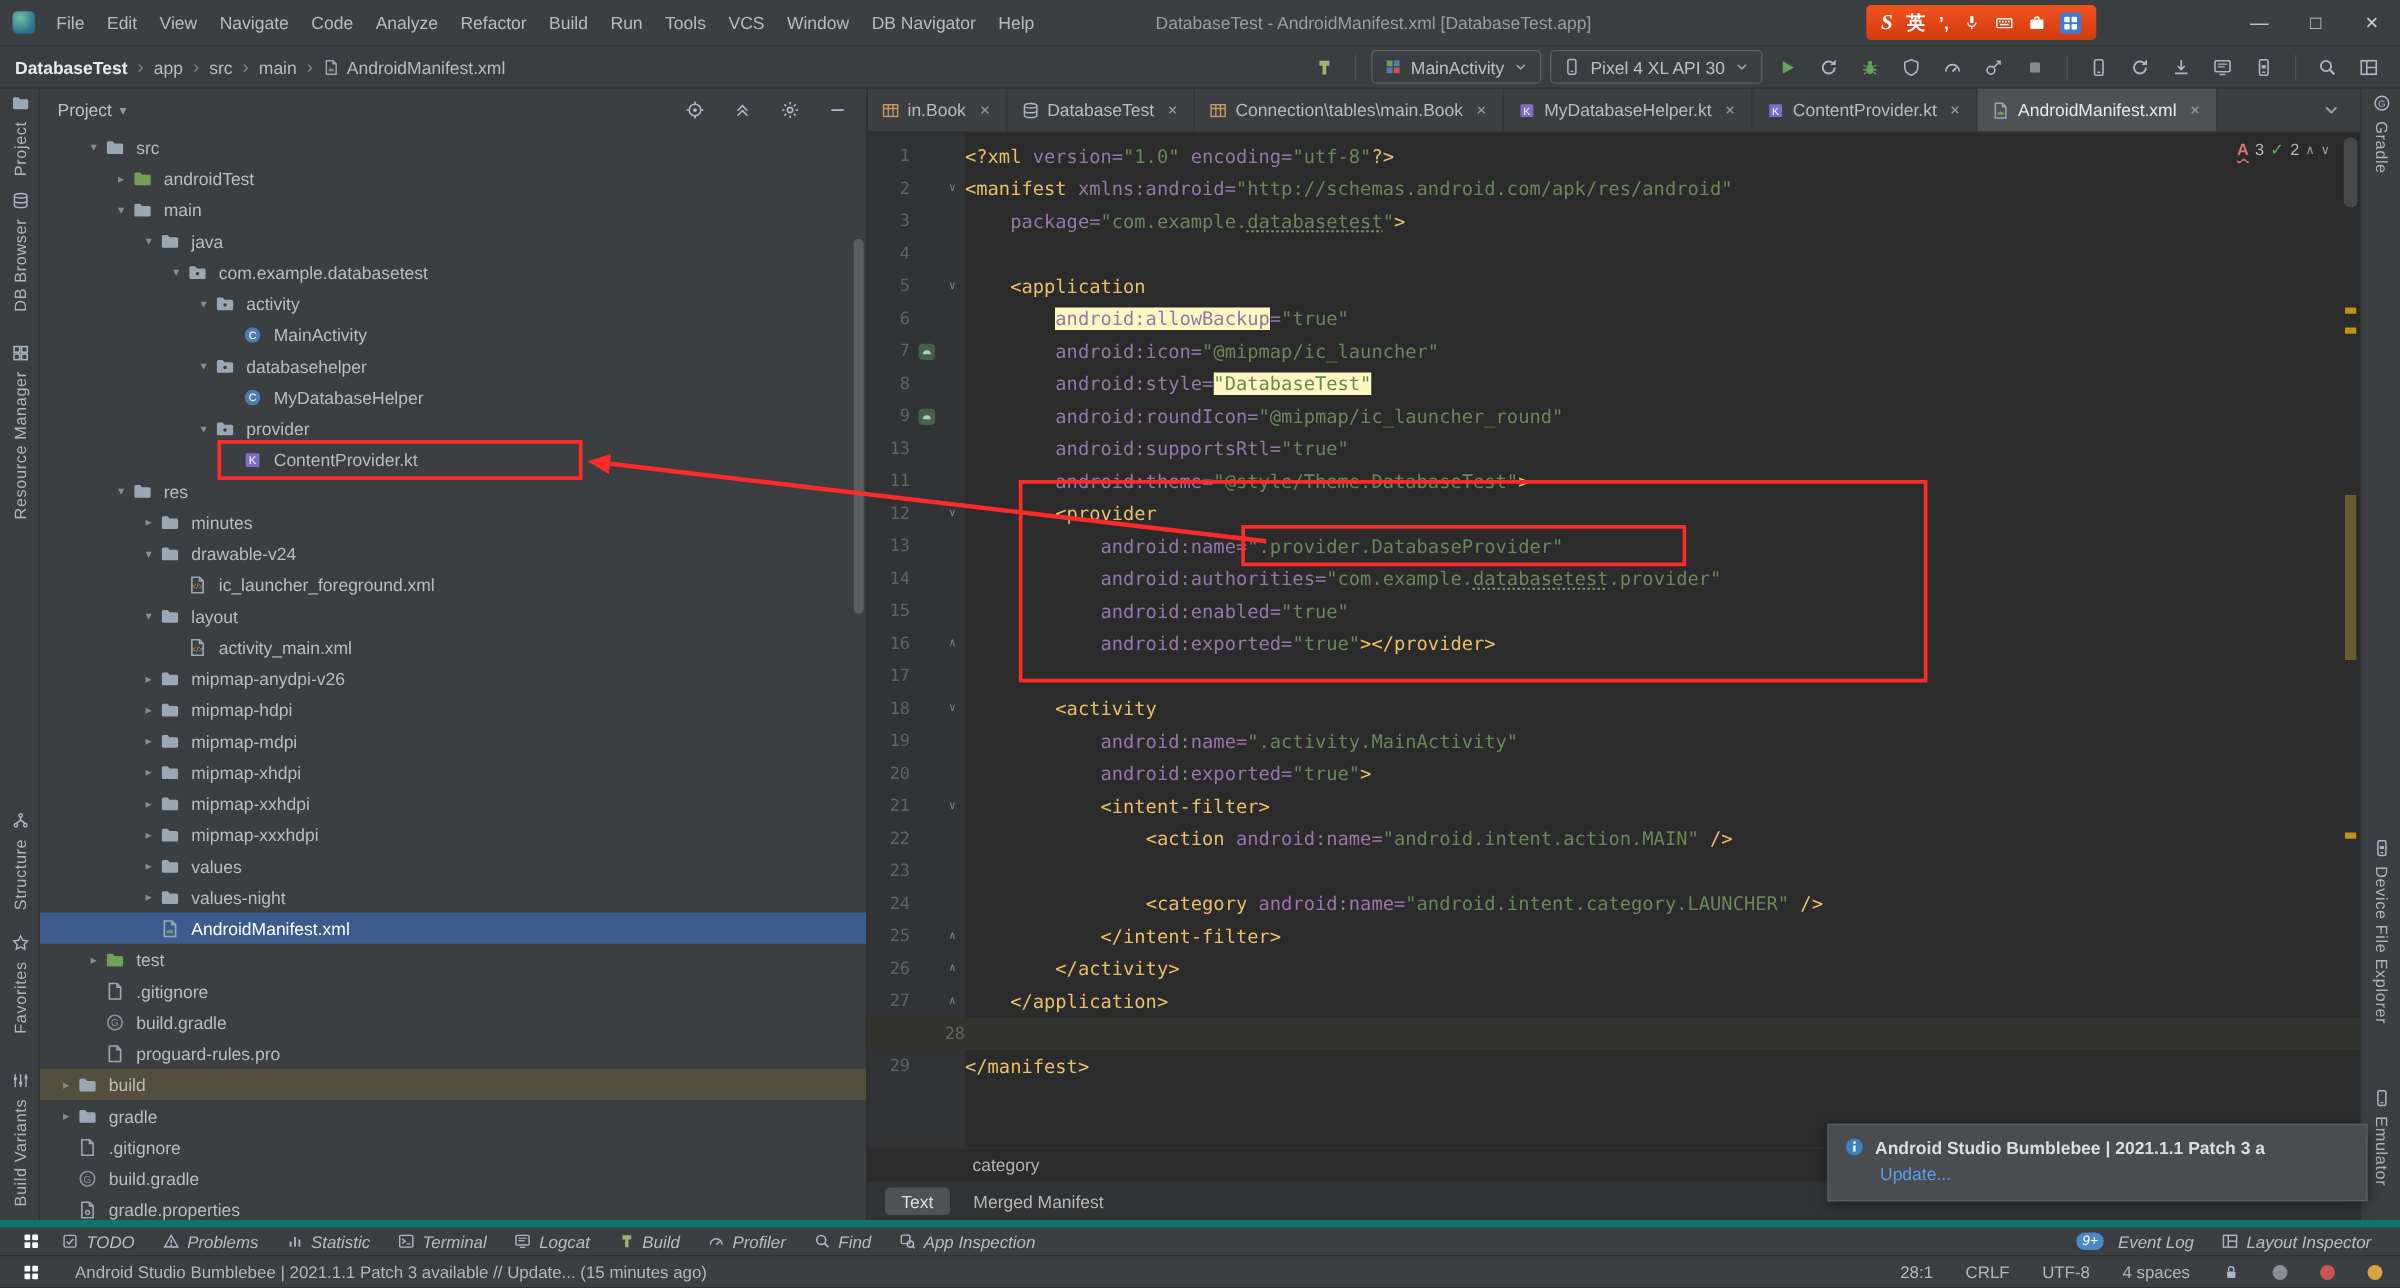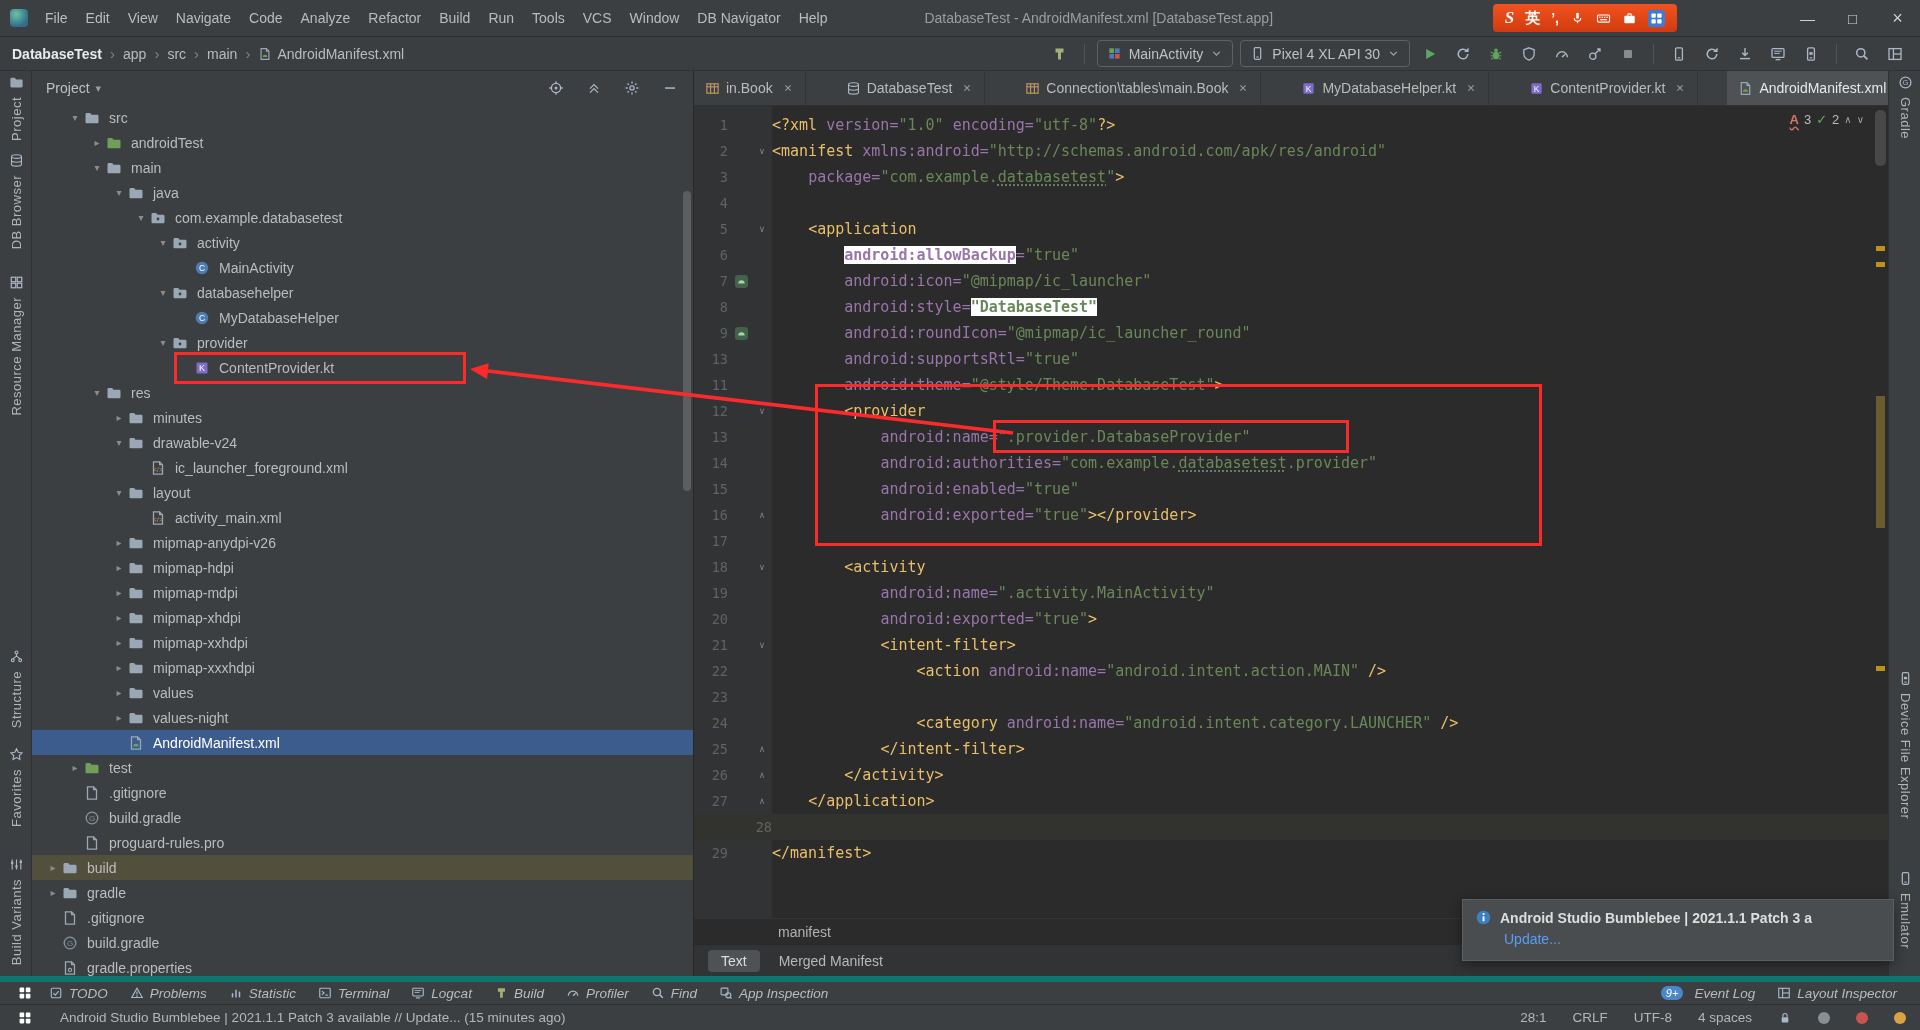--- a/index.html
+++ b/index.html
@@ -51,41 +51,41 @@
   .tree-row { height:25px; display:flex; align-items:center; color:#bcbcbc; white-space:nowrap; }
   .tree-row.selected { background:#3d5c8e; color:#ffffff; }
   .tree-row.hovered  { background:#52503c; }
   .chev { width:18px; flex:none; text-align:center; color:#8c8c8c; font-size:10px; }
   .ticon { width:20px; flex:none; display:flex; align-items:center; }
   .tlabel { margin-left:5px; }
   .proj-scroll { position:absolute; right:2px; top:120px; width:8px; height:300px; border-radius:4px; background:rgba(170,175,180,.28); }
 
   
   .editor { flex:1; min-width:0; display:flex; flex-direction:column; background:#2b2b2b; }
-  .tabs { height:35px; flex:none; background:#3c3f41; display:flex; align-items:stretch; border-bottom:1px solid #2f3133;gap:29px; }
+  .tabs { height:35px; flex:none; background:#3c3f41; display:flex; align-items:stretch; border-bottom:1px solid #2f3133; }
   .tab { display:flex; align-items:center; gap:6px; padding:0 11px; font-size:14px; color:#bbbbbb; border-right:1px solid #323537; white-space:nowrap; }
   .tab.active { background:#4e5254; color:#e8e8e8; }
   .tab-close { margin-left:3px; display:flex; }
   .tabs-right { margin-left:auto; display:flex; align-items:center; padding-right:10px; gap:8px; }
 
   .code-area { flex:1; position:relative; overflow:hidden; padding-top:6px; }
   .code-area::before { content:''; position:absolute; left:0; top:0; bottom:0; width:78px; background:#313335; }
   .cl { display:flex; height:26px; line-height:26px; font-family:"DejaVu Sans Mono",monospace; font-size:15px; position:relative; }
   .cl.caretline { background:#32322e;padding-left:44px; }
   .gut { width:78px; flex:none; display:flex; align-items:center; position:relative; color:#606366; }
   .gnum { width:34px; text-align:right; font-size:13.5px; flex:none; }
   .gicon { width:26px; flex:none; display:flex; justify-content:center; align-items:center; }
   .gfold { width:16px; flex:none; text-align:center; color:#7f8487; font-size:9px; }
   .txt { flex:1; position:relative; white-space:pre; color:#a9b7c6; }
   .txt > span { position:relative; z-index:2; }
   .sel-band { position:absolute; top:0; bottom:0; background:#4b4839; z-index:1; }
   .caret { position:absolute; left:0; top:4px; width:2px; height:18px; background:#c8c8c8; z-index:3; }
   .tk-p { color:#a9b7c6; } .tk-t { color:#e8bf6a; } .tk-a { color:#9876aa; } .tk-v { color:#6a8759; }
   .tk-u { text-decoration:underline dotted #7a9a7a; text-underline-offset:3px; }
-  .tk-hl { background:#ffffff;font-weight:bold; }
+  .tk-hl { background:#fef9c3; }
 
   .inspections { position:absolute; top:6px; right:24px; display:flex; align-items:center; gap:5px; font-size:13px; color:#bbbbbb; z-index:5; }
   .insp-a { color:#d5756c; font-weight:bold; text-decoration:underline wavy #d5756c; text-underline-offset:2px; }
   .insp-ok { color:#5fad65; }
   .insp-chev { color:#9da0a8; font-size:10px; }
 
   .stripe { position:absolute; top:0; right:0; bottom:0; width:16px; z-index:4; }
   .stripe .thumb { position:absolute; right:2px; top:4px; width:11px; height:56px; background:rgba(255,255,255,.14); border-radius:5px; }
   .smark { position:absolute; right:3px; width:9px; }
 
@@ -1287,21 +1287,21 @@
           </div>
         <div class="stripe" id="stripe">
             <div class="thumb"></div>
             <div class="smark" style="top: 140px; height: 5px; background: rgb(190, 145, 23);"></div>
             <div class="smark" style="top: 156px; height: 5px; background: rgb(190, 145, 23);"></div>
             <div class="smark" style="top: 290px; height: 132px; background: rgba(128, 110, 48, 0.75);"></div>
             <div class="smark" style="top: 560px; height: 5px; background: rgb(190, 145, 23);"></div>
           </div>
       </div>
       <div class="bread-bottom">
-        <span>manifest</span>
+        <span>category</span>
       </div>
       <div class="view-tabs" id="viewTabs">
           <span class="view-tab active">Text</span>
           <span class="view-tab">Merged Manifest</span>
         </div>
     </section>
 
     <aside class="strip right" id="stripRight">
         <div class="strip-label" style="top: 4px;">
           <span class="icn">

